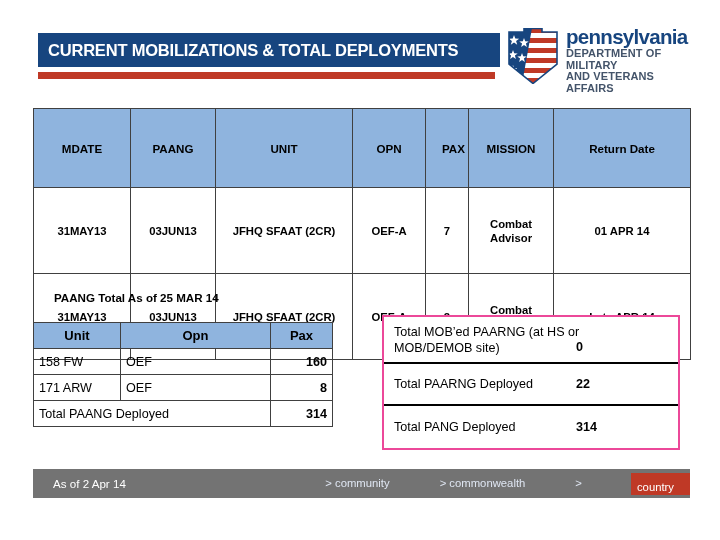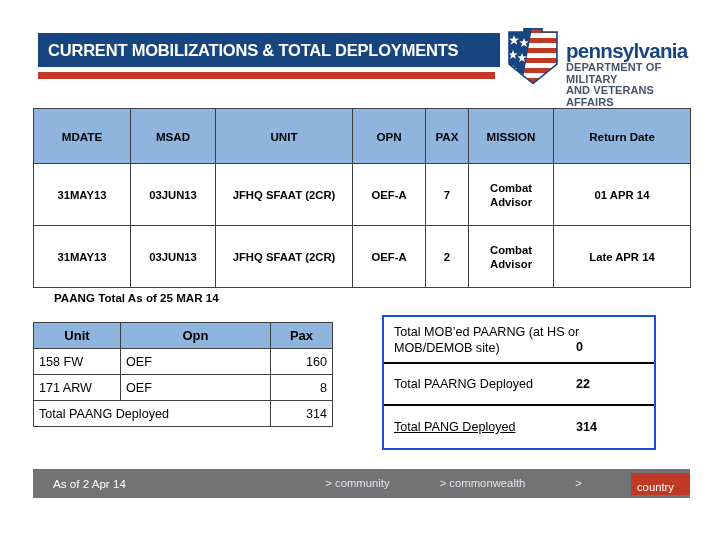--- a/index.html
+++ b/index.html
@@ -62,21 +62,20 @@
     left: 60px;
     top: 0px;
     width: 132px;
   }
   #logo-word {
     color: #17457f;
     font-size: 20.5px;
     font-weight: bold;
     letter-spacing: -0.7px;
     line-height: 22px;
-    margin-top: 14px;
   }
   .logo-sub {
     color: #44546a;
     font-size: 11px;
     font-weight: bold;
     letter-spacing: 0.1px;
     line-height: 11.5px;
   }
 
   
@@ -88,21 +87,21 @@
     border-collapse: collapse;
     table-layout: fixed;
   }
   #main-table th, #main-table td {
     border: 1px solid #404040;
     text-align: center;
     vertical-align: middle;
     font-size: 11.3px;
     font-weight: bold;
     color: #000000;
-    padding: 4px;
+    padding: 16px;
   }
   #main-table thead th {
     background: #8fb4de;
     height: 46px;
     font-size: 11.6px;
   }
   #main-table tbody td {
     background: #ffffff;
     height: 53px;
     line-height: 14px;
@@ -142,31 +141,31 @@
   }
   #paang-table td.cell-unit,
   #paang-table td.cell-opn,
   #paang-table td.cell-total-label {
     text-align: left;
     font-weight: normal;
   }
   #paang-table td.cell-pax,
   #paang-table td.cell-total-val {
     text-align: right;
-    font-weight: normal;
+    font-weight: bold;
   }
 
   
   #totals-box {
     position: absolute;
     left: 382px;
     top: 315px;
-    width: 274px;
+    width: 298px;
     height: 135px;
-    border: 2px solid #1d4ed8;
+    border: 2px solid #ec4899;
     box-sizing: border-box;
     background: #ffffff;
   }
   .totals-row {
     box-sizing: border-box;
     padding: 0 10px;
     display: flex;
     align-items: center;
     font-size: 12.6px;
     color: #000000;
@@ -177,21 +176,20 @@
     align-items: flex-start;
     padding-top: 7px;
     position: relative;
   }
   #totals-row-1 {
     height: 42px;
     border-bottom: 2px solid #000000;
   }
   #totals-row-2 {
     height: 42px;
-    text-decoration: underline;
   }
   .totals-label { white-space: pre-wrap; line-height: 16px; }
   .totals-value { font-weight: bold; }
   #totals-value-0 { position: absolute; left: 192px; top: 23px; }
   #totals-value-1 { position: absolute; left: 192px; }
   #totals-value-2 { position: absolute; left: 192px; }
 
   
   #footer {
     position: absolute;
@@ -281,21 +279,21 @@
       <col style="width:85px">
       <col style="width:137px">
     <col style="width:73px">
       <col style="width:43px">
       <col style="width:85px">
       <col style="width:137px">
   </colgroup>
   <thead>
     <tr>
       <th>MDATE</th>
-      <th>MSAD</th>
+      <th>PAANG</th>
       <th>UNIT</th>
       <th>OPN</th>
       <th>PAX</th>
       <th>MISSION</th>
       <th>Return Date</th>
     </tr>
   </thead>
   <tbody>
     <tr>
       <td>31MAY13</td>

